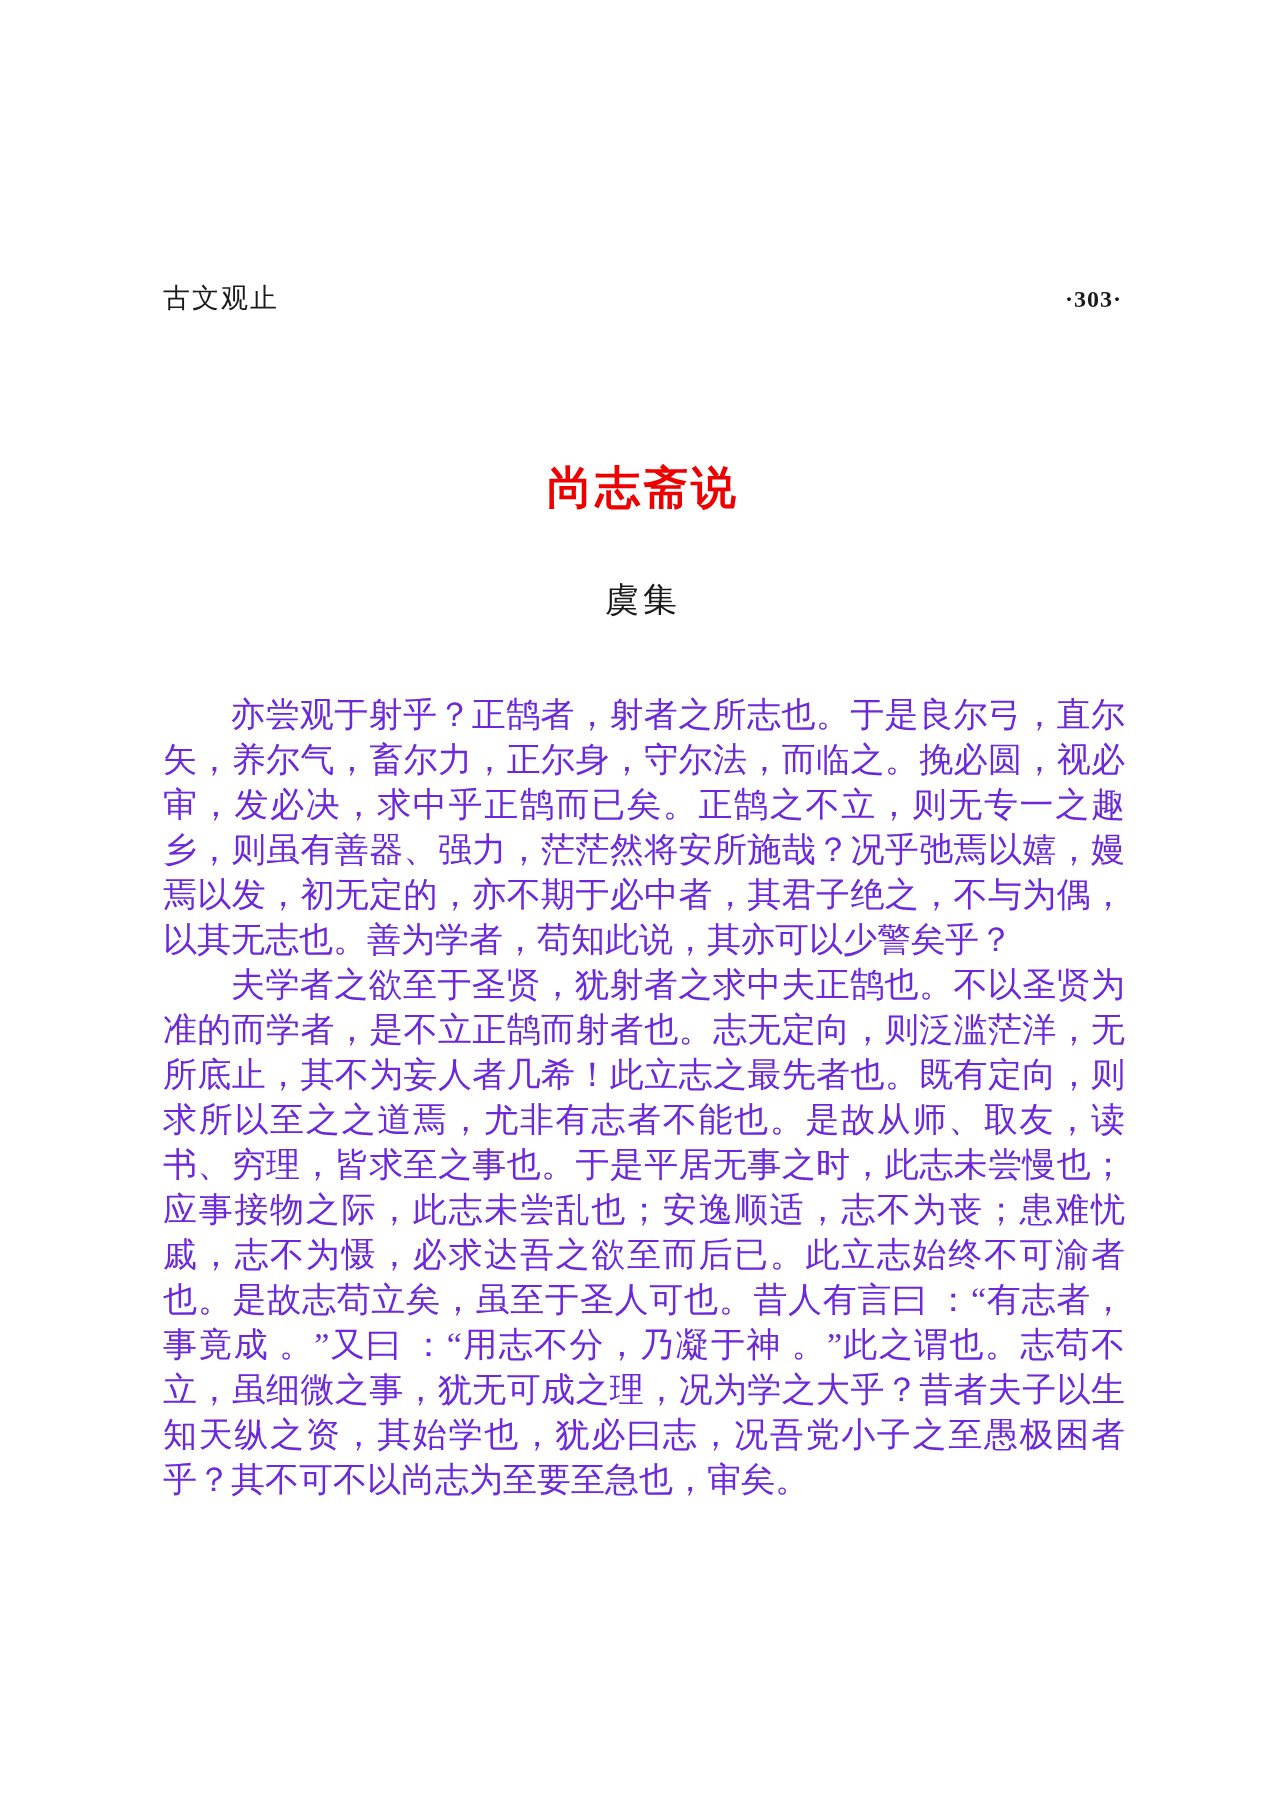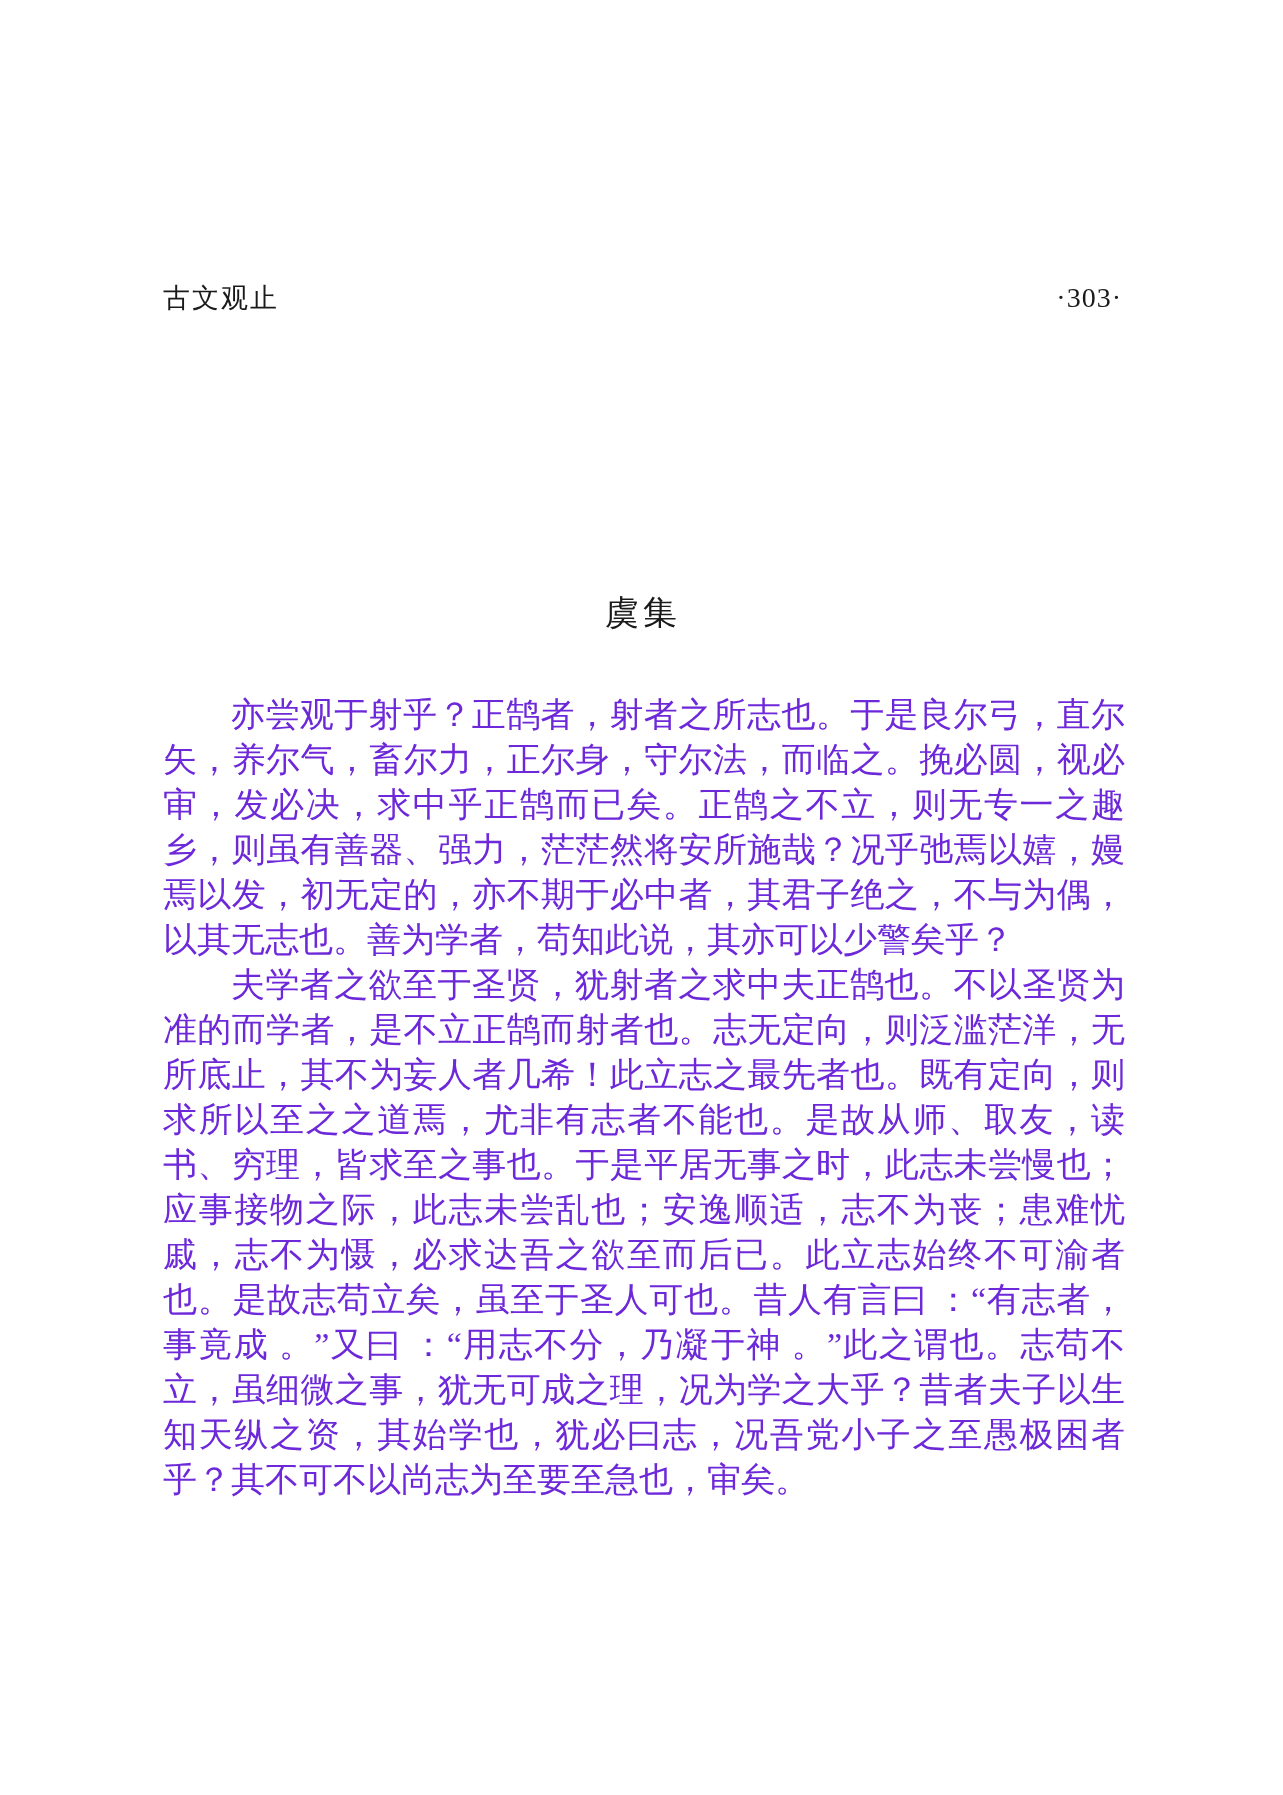--- a/index.html
+++ b/index.html
@@ -25,22 +25,23 @@
     display: flex;
     justify-content: space-between;
     align-items: baseline;
     font-size: 27px;
     color: #1a1a1a;
   }
   .running-header .book-title {
     letter-spacing: 2px;
   }
   .running-header .page-number {
-    font-size: 28px;
+    font-size: 24px;
     letter-spacing: 1px;
+    font-weight: bold;
   }
   .article-title {
     position: absolute;
     top: 458px;
     left: 163px;
     width: 960px;
     margin: 0;
     text-align: center;
     font-family: "Liberation Sans", "DejaVu Sans", sans-serif;
     font-weight: bold;
@@ -50,21 +51,20 @@
   }
   .article-author {
     position: absolute;
     top: 577px;
     left: 163px;
     width: 960px;
     text-align: center;
     font-size: 34px;
     letter-spacing: 4px;
     color: #1a1a1a;
-    margin-top: 13px;
   }
   .article-body {
     position: absolute;
     top: 692px;
     left: 163px;
     width: 962px;
     font-size: 34px;
     line-height: 45px;
     text-align: justify;
     text-justify: inter-ideograph;
@@ -79,20 +79,21 @@
 </head>
 <body>
 
 <div class="page">
 
   <div class="running-header">
     <span class="book-title">古文观止</span>
     <span class="page-number">·303·</span>
   </div>
 
+  <h1 class="article-title">尚志斋说</h1>
 
   <div class="article-author">虞集</div>
 
   <div class="article-body">
     <p>亦尝观于射乎？正鹄者，射者之所志也。于是良尔弓，直尔矢，养尔气，畜尔力，正尔身，守尔法，而临之。挽必圆，视必审，发必决，求中乎正鹄而已矣。正鹄之不立，则无专一之趣乡，则虽有善器、强力，茫茫然将安所施哉？况乎弛焉以嬉，嫚焉以发，初无定的，亦不期于必中者，其君子绝之，不与为偶，以其无志也。善为学者，苟知此说，其亦可以少警矣乎？</p>
     <p>夫学者之欲至于圣贤，犹射者之求中夫正鹄也。不以圣贤为准的而学者，是不立正鹄而射者也。志无定向，则泛滥茫洋，无所底止，其不为妄人者几希！此立志之最先者也。既有定向，则求所以至之之道焉，尤非有志者不能也。是故从师、取友，读书、穷理，皆求至之事也。于是平居无事之时，此志未尝慢也；应事接物之际，此志未尝乱也；安逸顺适，志不为丧；患难忧戚，志不为慑，必求达吾之欲至而后已。此立志始终不可渝者也。是故志苟立矣，虽至于圣人可也。昔人有言曰 ：“有志者，事竟成 。”又曰 ：“用志不分，乃凝于神 。”此之谓也。志苟不立，虽细微之事，犹无可成之理，况为学之大乎？昔者夫子以生知天纵之资，其始学也，犹必曰志，况吾党小子之至愚极困者乎？其不可不以尚志为至要至急也，审矣。</p>
   </div>
 
 </div>
 

